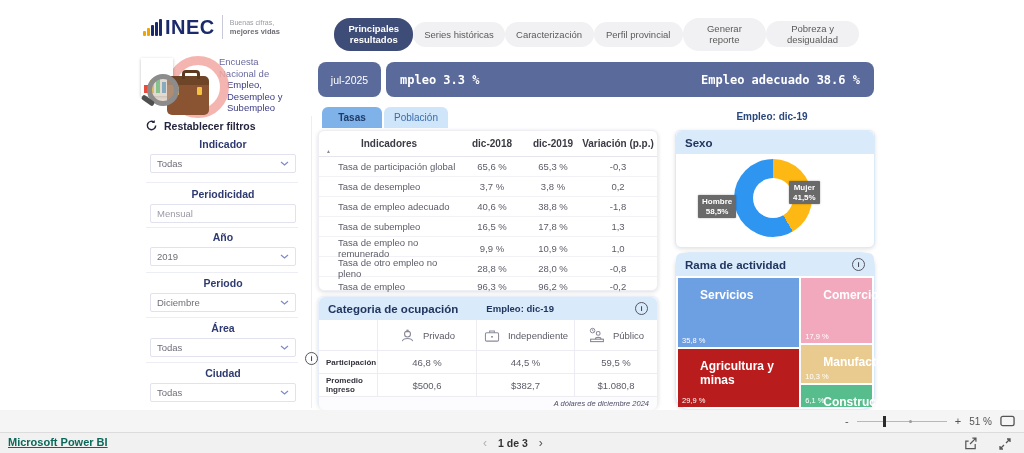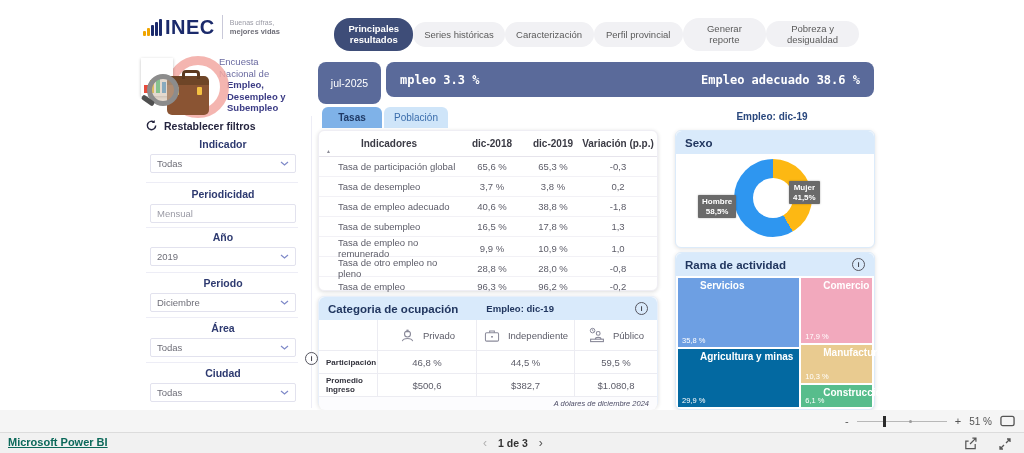--- a/index.html
+++ b/index.html
@@ -25,21 +25,21 @@
   .briefcase{position:absolute;left:28px;top:26px;width:42px;height:30px;background:#8a5433;
        border-radius:5px;border-top:9px solid #6e4527;}
   .briefcase:before{content:"";position:absolute;left:15px;top:-15px;width:12px;height:6px;
        border:3px solid #5c3a20;border-bottom:none;border-radius:4px 4px 0 0;}
   .clasp{position:absolute;top:2px;width:5px;height:8px;background:#f5c242;border-radius:1px;}
   .magnifier{position:absolute;left:8px;top:24px;width:22px;height:22px;border:5px solid #8c8c8c;
        border-radius:50%;background:rgba(205,185,165,.55);}
   .mag-handle{position:absolute;left:2px;top:48px;width:14px;height:5px;background:#4f4f4f;
        border-radius:2px;transform:rotate(35deg);}
   .survey-text{font-size:9.5px;line-height:11.5px;color:#6a6aa0;padding-top:6px;}
-  .survey-text .b{font-weight:bold;color:#3c3c85;padding-left:8px;}
+  .survey-text .b{font-weight:normal;color:#3c3c85;padding-left:8px;}
   #reset-row{left:145px;top:119px;display:flex;align-items:center;gap:6px;cursor:pointer;}
   #reset-row span{font-size:10.5px;font-weight:bold;color:#25253f;}
   .fgroup{left:150px;width:146px;}
   .flabel{text-align:center;font-size:10.5px;font-weight:bold;color:#2e3a70;}
   .fbox{margin-top:4px;height:17px;border:1px solid #e2e2ee;border-radius:2px;background:#fff;
         display:flex;align-items:center;justify-content:space-between;padding:0 6px;cursor:pointer;}
   .fbox .val{font-size:9.5px;color:#6e6e78;}
   .fbox.placeholder .val{color:#9a9aa5;}
   .fsep{left:146px;width:152px;height:1px;background:#ededf6;}
   #sidebar-edge{left:311px;top:116px;width:1px;height:292px;background:#ededf6;}
@@ -51,21 +51,21 @@
         min-height:25px;padding:2px 8px;box-sizing:border-box;cursor:pointer;}
   .pill:nth-of-type(1){width:82px;min-height:33px;}
   .pill:nth-of-type(2){width:94px;}
   .pill:nth-of-type(3){width:92px;}
   .pill:nth-of-type(4){width:92px;}
   .pill:nth-of-type(5){width:86px;min-height:33px;}
   .pill:nth-of-type(6){width:96px;}
   .pill.active{background:#3e4d78;color:#fff;font-weight:bold;}
 
   
-  #date-pill{left:318px;top:62px;width:63px;height:42px;background:#5a6a9a;border-radius:8px;
+  #date-pill{left:318px;top:62px;width:63px;height:35px;background:#5a6a9a;border-radius:8px;
         color:#fff;font-size:10.5px;display:flex;align-items:center;justify-content:center;}
   #ticker-bar{left:386px;top:62px;width:488px;height:35px;background:#5a6a9a;border-radius:8px;
         color:#fff;display:flex;align-items:center;justify-content:space-between;padding:0 14px;
         box-sizing:border-box;font-family:"DejaVu Sans Mono",monospace;font-size:12px;font-weight:bold;}
 
   
   #tab-tasas{left:322px;top:107px;width:60px;height:21px;background:#7fb2e8;border-radius:6px 6px 0 0;
         color:#1f3a66;font-size:10px;font-weight:bold;display:flex;align-items:center;justify-content:center;cursor:pointer;}
   #tab-poblacion{left:384px;top:107px;width:64px;height:21px;background:#cfe5f9;border-radius:6px 6px 0 0;
         color:#3a6cab;font-size:10px;display:flex;align-items:center;justify-content:center;cursor:pointer;}
@@ -108,28 +108,28 @@
   #sexo-panel{left:675px;top:130px;width:200px;height:118px;background:#fff;border-radius:6px;
         border:1px solid #dcebfa;box-shadow:0 1px 4px rgba(0,0,0,.12);box-sizing:border-box;}
   #sexo-donut{position:absolute;left:58px;top:28px;width:78px;height:78px;border-radius:50%;cursor:pointer;}
   #sexo-donut:after{content:"";position:absolute;inset:19px;background:#fff;border-radius:50%;}
   .dlabel{position:absolute;background:#6a6a6a;color:#fff;font-size:8px;font-weight:bold;line-height:9.5px;
         padding:2px 4px;text-align:center;border-radius:1px;box-shadow:0 0 2px rgba(0,0,0,.35);z-index:2;}
   #lbl-hombre{left:22px;top:64px;}
   #lbl-mujer{left:113px;top:50px;}
 
   
-  #rama-panel{left:675px;top:252px;width:200px;height:158px;background:#fff;border-radius:6px;
+  #rama-panel{left:675px;top:252px;width:200px;height:158px;background:#fff;border-radius:14px;
         border:1px solid #dcebfa;box-shadow:0 1px 4px rgba(0,0,0,.12);box-sizing:border-box;}
   .treemap{position:absolute;left:2px;right:2px;top:25px;bottom:2px;display:flex;gap:2px;}
   .tm-col{display:flex;flex-direction:column;gap:2px;}
   .tm-left{width:62.5%;}
   .tm-right{flex:1;}
   .tile{position:relative;flex-basis:0;cursor:pointer;}
-  .tname{position:absolute;top:2px;left:4px;font-size:10px;font-weight:bold;color:#fff;padding-left:18px;}
+  .tname{position:absolute;top:10px;left:4px;font-size:12px;font-weight:bold;color:#fff;padding-left:18px;}
   .tval{position:absolute;bottom:2px;left:4px;font-size:7.5px;color:#fff;}
 
   
   #zoom-strip{left:0;top:410px;width:1024px;height:22px;background:#f5f5f5;}
   #zoom-controls{position:absolute;right:9px;top:0;height:22px;display:flex;align-items:center;gap:8px;}
   .zsign{font-size:11px;color:#555;}
   #zoom-track{position:relative;width:90px;height:1px;background:#b8b8b8;cursor:pointer;}
   #zoom-thumb{position:absolute;left:26px;top:-5px;width:3px;height:11px;background:#2b2b2b;cursor:grab;}
   #zoom-mid{position:absolute;left:52px;top:-1px;width:3px;height:3px;border-radius:50%;background:#9a9a9a;}
   #zoom-level{font-size:10px;color:#555;}
@@ -404,21 +404,21 @@
     <div class="panel-hd">
       <span class="t">Rama de actividad</span>
       <span class="info">i</span>
     </div>
     <div class="treemap">
       <div class="tm-col tm-left">
         <div class="tile" style="background: rgb(109, 159, 227); flex-grow: 35.8;">
           <span class="tname">Servicios</span>
           <span class="tval">35,8 %</span>
         </div>
-        <div class="tile" style="background: #0369a1; flex-grow: 29.9;">
+        <div class="tile" style="background: #b91c1c; flex-grow: 29.9;">
           <span class="tname">Agricultura y minas</span>
           <span class="tval">29,9 %</span>
         </div>
       </div>
       <div class="tm-col tm-right">
         <div class="tile" style="background: rgb(242, 169, 189); flex-grow: 17.9;">
           <span class="tname">Comercio</span>
           <span class="tval">17,9 %</span>
         </div>
         <div class="tile" style="background: rgb(233, 203, 144); flex-grow: 10.3;">

